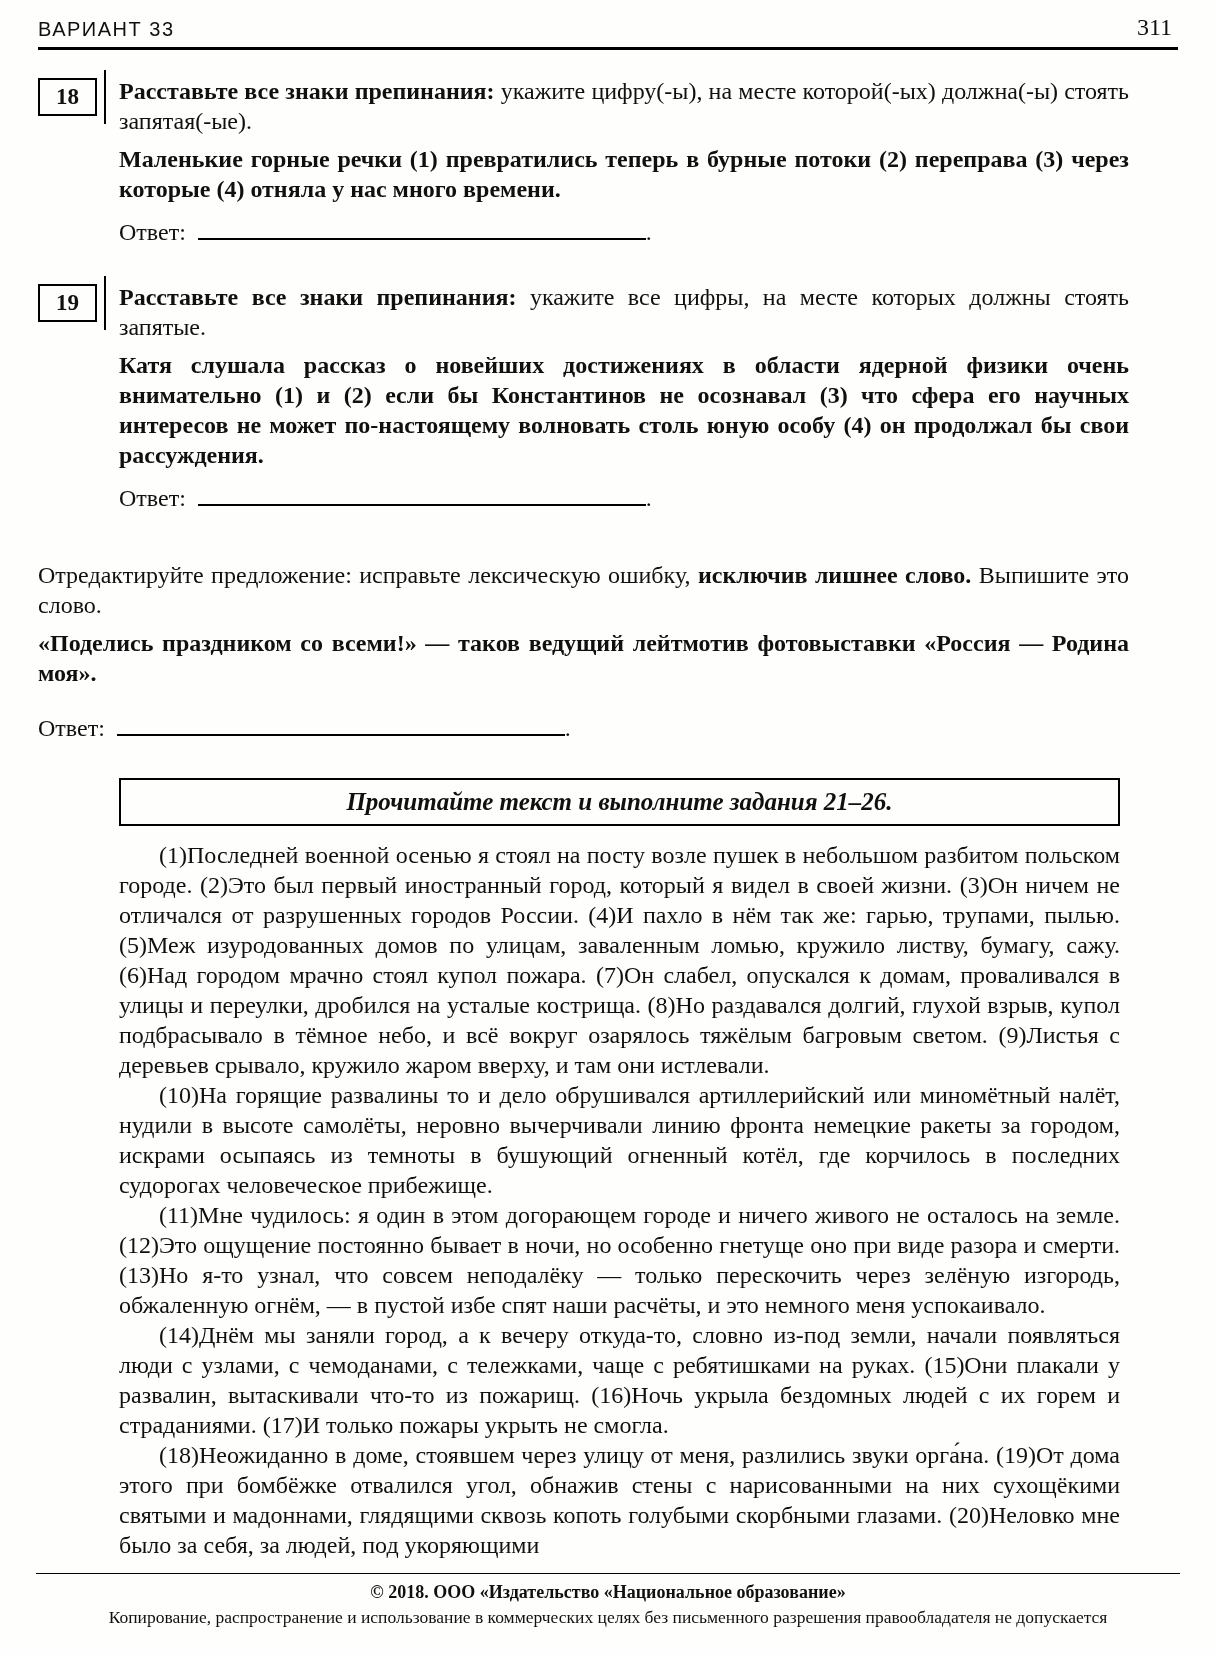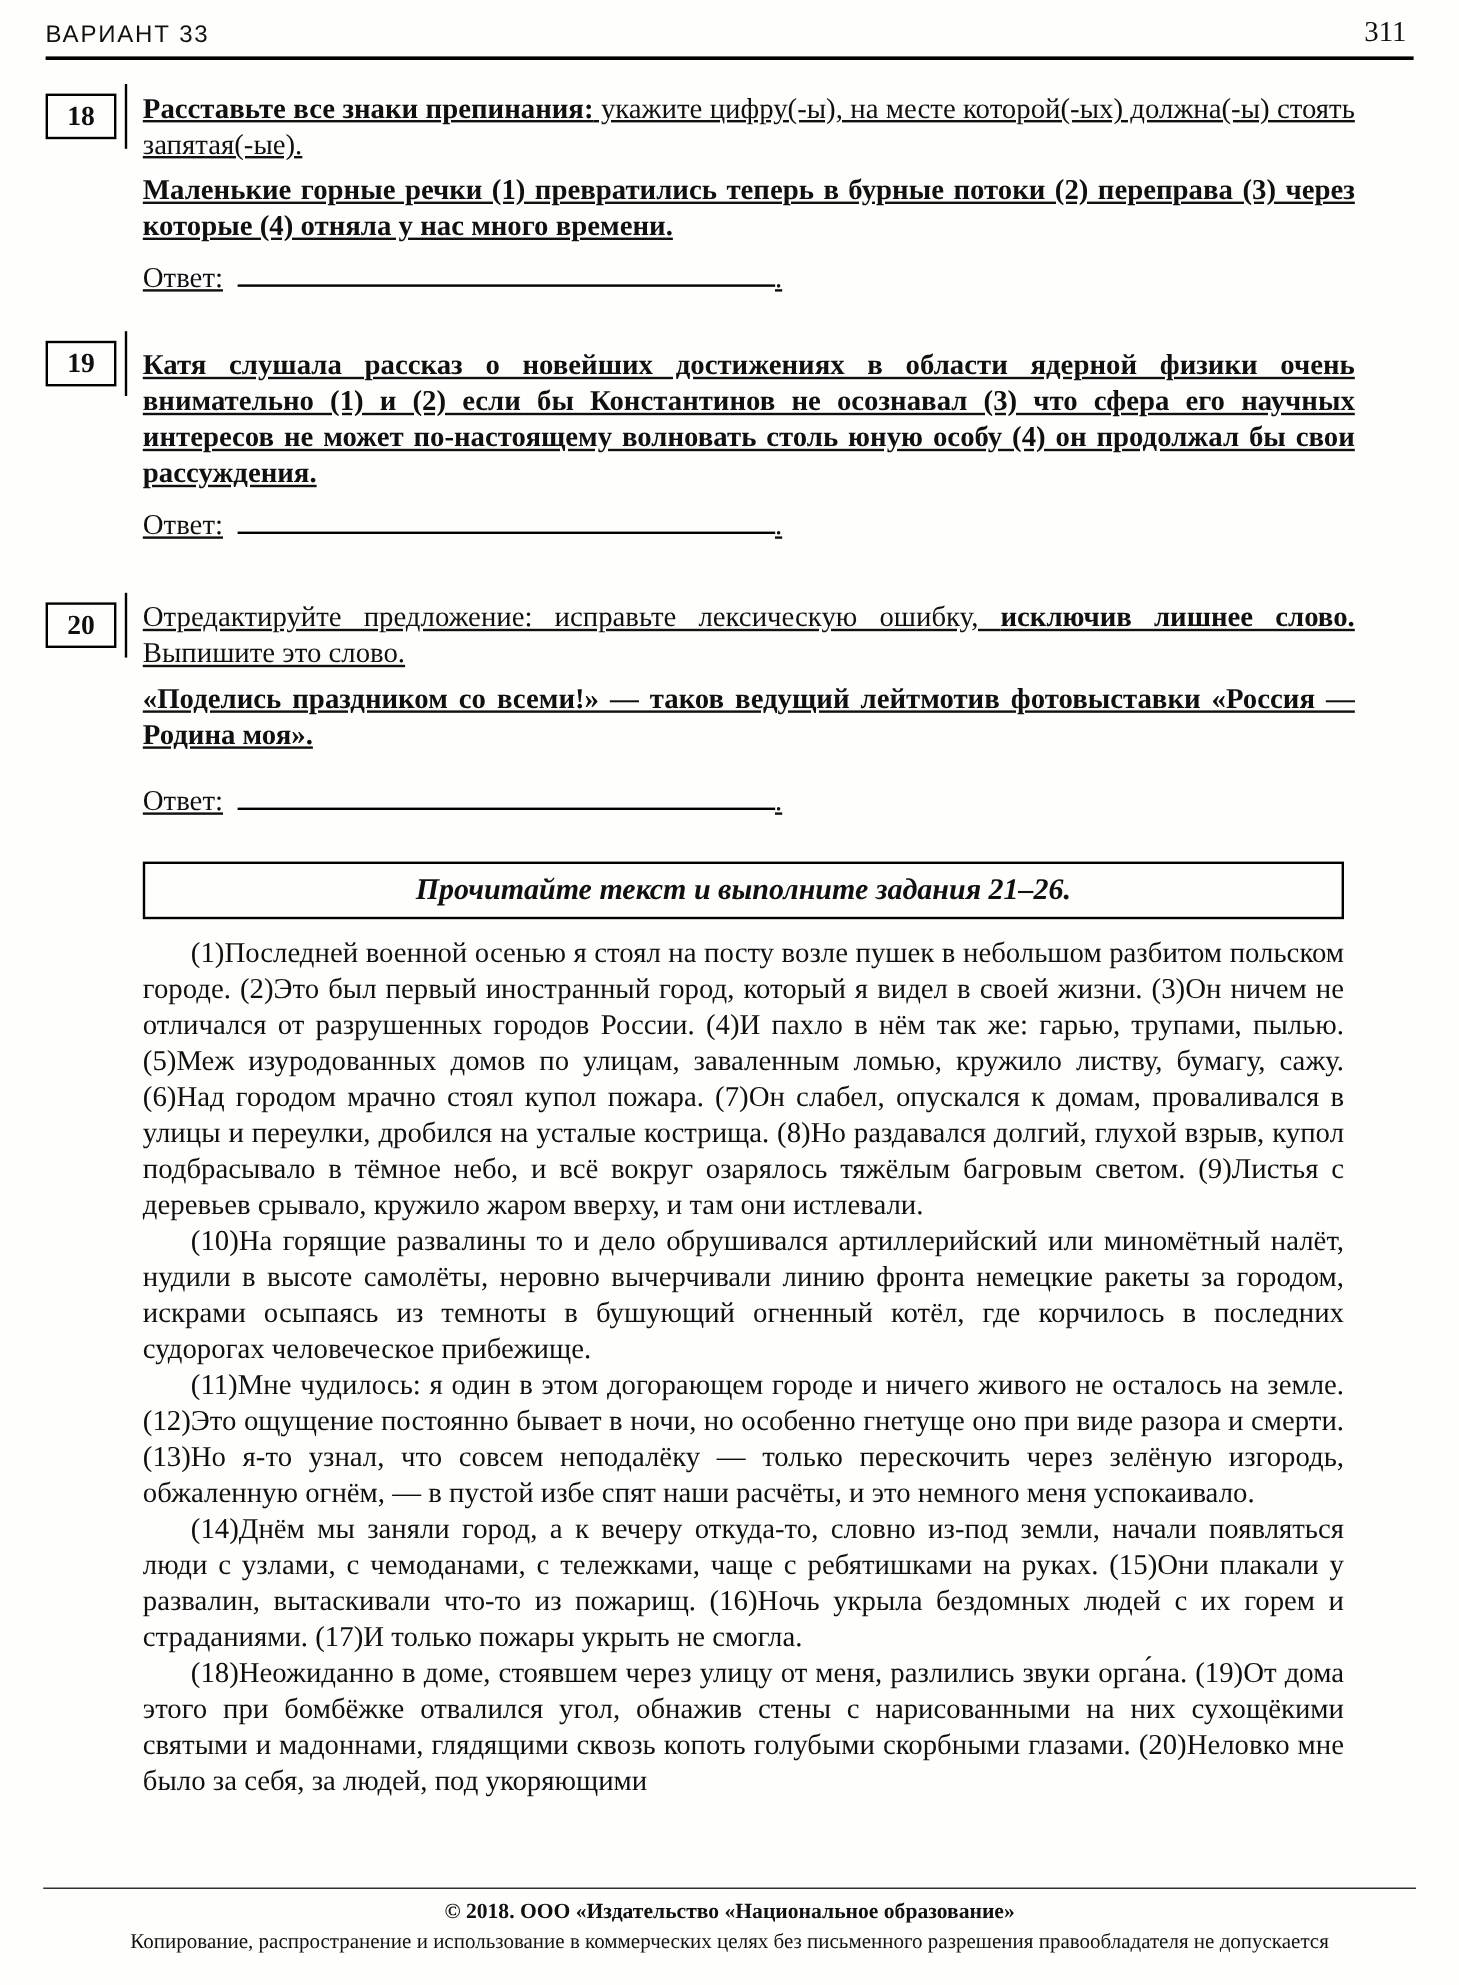--- a/index.html
+++ b/index.html
@@ -29,21 +29,21 @@
   .task { display: flex; margin-bottom: 34px; }
   .task.gap-lg { margin-bottom: 46px; }
   .num-col { width: 81px; flex: 0 0 81px; position: relative; }
   .num-box {
     width: 55px; height: 34px; margin-top: 2px;
     border: 2.5px solid #000;
     display: flex; align-items: center; justify-content: center;
     font-weight: bold; font-size: 23px;
   }
   .num-rule { position: absolute; left: 66px; top: -6px; height: 54px; width: 0; border-left: 2.5px solid #000; }
-  .task-body { flex: 1; margin-right: 49px; text-decoration: underline; }
+  .task-body { flex: 1; margin-right: 49px; }
 
   .para { font-size: 24px; line-height: 30px; text-align: justify; }
   .material { font-weight: bold; margin-top: 8px; }
 
   .answer-row { margin-top: 12px; font-size: 24px; line-height: 32px; white-space: nowrap; }
   .answer-row.spaced { margin-top: 24px; }
   .answer-line {
     display: inline-block; width: 448px; height: 20px;
     border-bottom: 2px solid #000;
     margin-left: 12px; vertical-align: baseline;
@@ -89,30 +89,27 @@
       <p class="answer-row"><span>Ответ:</span><span class="answer-line"></span><span>.</span></p>
     </div>
   </section>
 
   <section class="task gap-lg">
     <div class="num-col">
       <div class="num-box">19</div>
       <span class="num-rule"></span>
     </div>
     <div class="task-body">
+      <p class="para"><b>Расставьте все знаки препинания:</b><span> укажите все цифры, на месте которых должны стоять запятые.</span></p>
       <p class="para material">Катя слушала рассказ о новейших достижениях в области ядерной физики очень внимательно (1) и (2) если бы Константинов не осознавал (3) что сфера его научных интересов не может по-настоящему волновать столь юную особу (4) он продолжал бы свои рассуждения.</p>
       <p class="answer-row"><span>Ответ:</span><span class="answer-line"></span><span>.</span></p>
     </div>
   </section>
 
   <section class="task">
-    <div class="num-col">
-      <div class="num-box">20</div>
-      <span class="num-rule"></span>
-    </div>
     <div class="task-body">
       <p class="para"><span>Отредактируйте предложение: исправьте лексическую ошибку, </span><b>исключив лишнее слово.</b><span> Выпишите это слово.</span></p>
       <p class="para material">«Поделись праздником со всеми!» — таков ведущий лейтмотив фотовыставки «Россия — Родина моя».</p>
       <p class="answer-row spaced"><span>Ответ:</span><span class="answer-line"></span><span>.</span></p>
     </div>
   </section>
 
   <div class="content-col">
     <div class="read-box">Прочитайте текст и выполните задания 21–26.</div>
     <div class="read-text">

